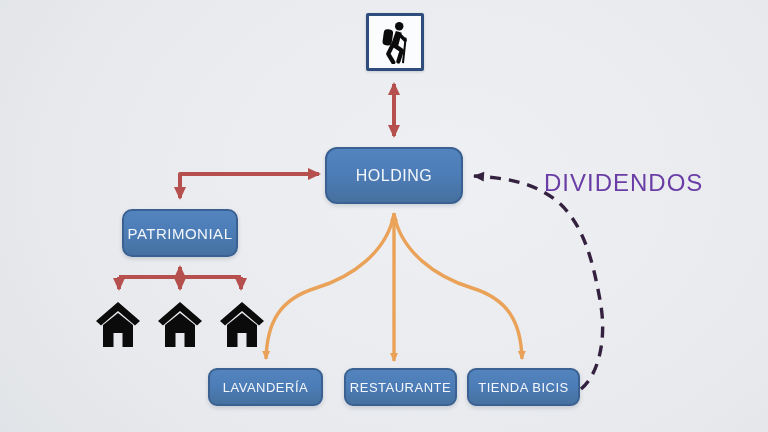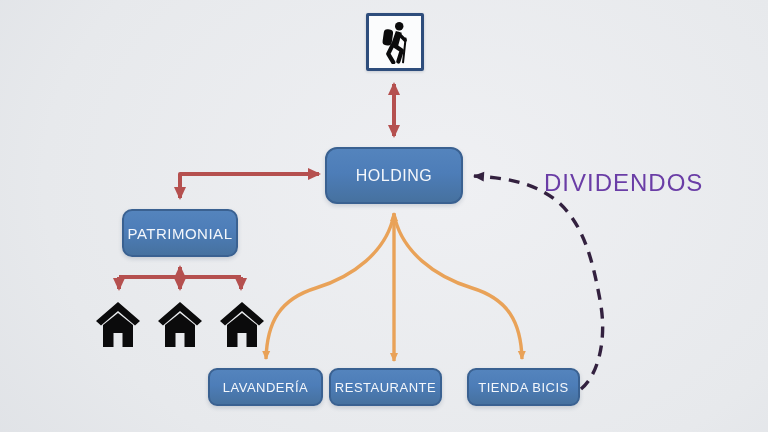--- a/index.html
+++ b/index.html
@@ -30,21 +30,21 @@
     background:linear-gradient(180deg,#5484bd 0%,var(--node-fill) 45%,#46719f 100%);
     border:2px solid var(--node-border);
     color:var(--node-text);letter-spacing:.5px;
     box-shadow:0 2px 4px rgba(40,60,90,.18);
     text-align:center;
   }
   .node-holding{left:325px;top:147px;width:134px;height:53px;border-radius:12px;font-size:16px;}
   .node-patrimonial{left:122px;top:209px;width:112px;height:44px;border-radius:10px;font-size:15px;}
   .node-sub{top:368px;height:34px;border-radius:9px;font-size:13px;}
   .node-lavanderia{left:208px;width:111px;}
-  .node-restaurante{left:329px;width:109px;}
+  .node-restaurante{left:344px;width:109px;}
   .node-tienda{left:467px;width:109px;}
   .owner-box{
     position:absolute;left:366px;top:13px;width:52px;height:52px;
     background:var(--owner-box-fill);
     border:3px solid var(--owner-box-border);border-radius:2px;
     display:flex;align-items:center;justify-content:center;
     box-shadow:0 1px 3px rgba(40,60,90,.2);
   }
   .house{position:absolute;top:302px;width:44px;height:46px;}
   .house-1{left:96px;}

